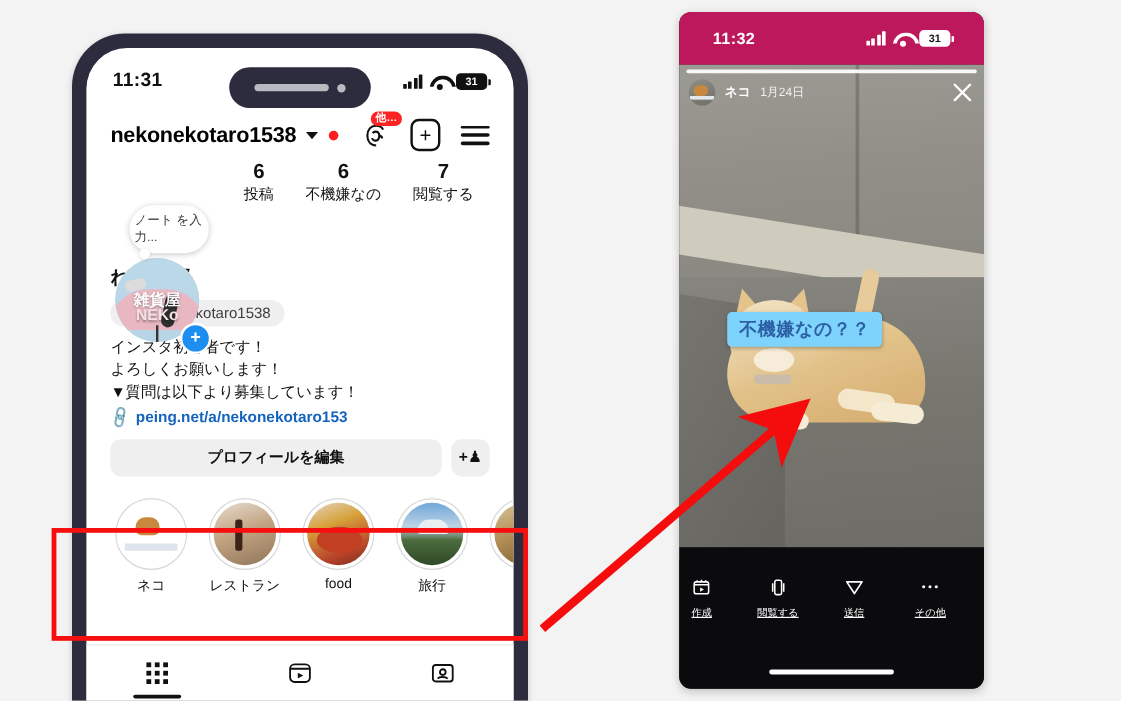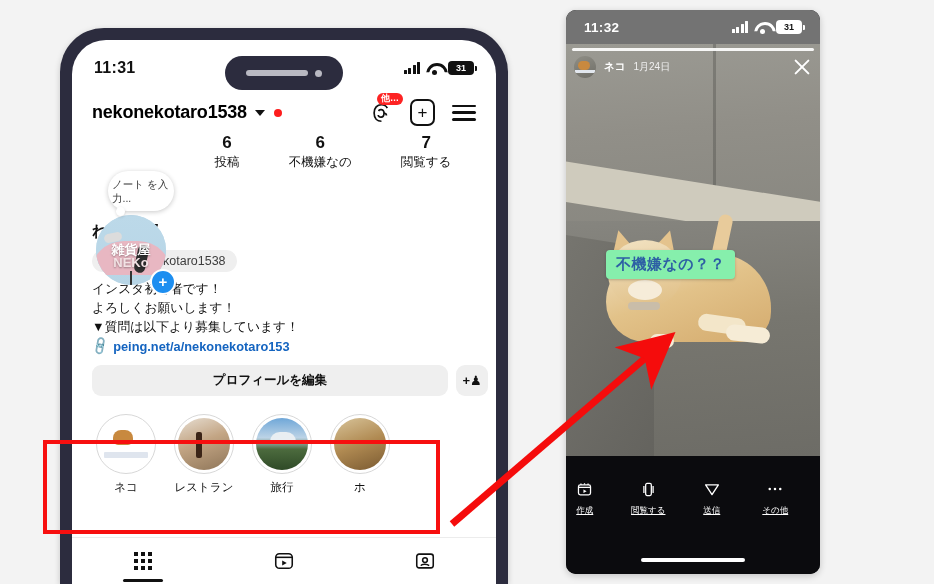--- a/index.html
+++ b/index.html
@@ -5,21 +5,21 @@
   html,body{margin:0;padding:0;}
   body{
     width:934px;height:584px;overflow:hidden;position:relative;
     background:#f3f3f3;
     font-family:"Liberation Sans","DejaVu Sans",sans-serif;
   }
   .stage{position:absolute;inset:0;}
 
   
   .phone-left{
-    position:absolute;left:60px;top:28px;width:448px;height:556px;
+    position:absolute;left:60px;top:28px;width:380px;height:556px;
     background:#2c2c3e;border-radius:44px 44px 0 0;
     box-shadow:0 2px 6px rgba(0,0,0,.18);
   }
   .phone-left .screen{
     position:absolute;left:12px;top:12px;right:12px;bottom:0;
     background:#ffffff;border-radius:34px 34px 0 0;overflow:hidden;
   }
   .notch{
     position:absolute;left:50%;transform:translateX(-50%);top:16px;
     width:118px;height:34px;background:#2c2c3e;border-radius:18px;
@@ -136,21 +136,21 @@
   .threads-chip{
     margin:8px 20px 0 20px;display:inline-flex;align-items:center;gap:6px;
     background:#efefef;border-radius:14px;padding:4px 11px;font-size:12.5px;color:#3d3d3d;
   }
   .bio{padding:7px 20px 0 20px;font-size:12.8px;color:#111;line-height:1.5;}
   .bio-link{
     padding:3px 20px 0 20px;font-size:12.8px;color:#1464c0;font-weight:bold;
     display:flex;align-items:center;gap:5px;
   }
   .link-ic{color:#1464c0;font-size:13px;transform:rotate(-35deg);display:inline-block;}
-  .pf-btns{display:flex;gap:8px;padding:11px 8px 0 20px;align-items:center;}
+  .pf-btns{display:flex;gap:8px;padding:11px 20px 0 20px;align-items:center;}
   .pf-btn{
     flex:1;background:#efefef;border-radius:9px;height:31px;display:flex;align-items:center;
     justify-content:center;font-size:12.5px;font-weight:bold;color:#111;
   }
   .pf-btn-sm{
     width:32px;height:31px;background:#efefef;border-radius:9px;display:flex;
     align-items:center;justify-content:center;font-size:13px;font-weight:bold;color:#111;
   }
 
   
@@ -185,22 +185,22 @@
   .grid-ic{display:grid;grid-template-columns:repeat(3,4px);grid-gap:3px;}
   .grid-ic i{display:block;width:4px;height:4px;background:#111;}
 
   
   .phone-right{
     position:absolute;left:566px;top:10px;width:254px;height:564px;
     background:#111114;border-radius:10px;overflow:hidden;
     box-shadow:0 2px 7px rgba(0,0,0,.2);
   }
   .r-status{
-    height:34px;display:flex;align-items:center;justify-content:space-between;
-    padding:0 18px;box-sizing:border-box;color:#fff;background:#737373;
+    height:44px;display:flex;align-items:center;justify-content:space-between;
+    padding:0 28px;box-sizing:border-box;color:#fff;background:#be185d;
   }
   .r-status .st-time{color:#fff;font-size:13.5px;}
   .r-status .bars i{background:#fff;}
   .r-status .wifi::before{border-color:#fff;}
   .r-status .wifi::after{background:#fff;}
   .r-status .batt{background:#fff;color:#111;}
   .r-status .batt::after{background:#fff;}
 
   .story{position:relative;height:412px;overflow:hidden;background:#8e8d86;}
   .story .wall{
@@ -270,21 +270,21 @@
   .story-close{
     margin-left:auto;width:20px;height:20px;position:relative;
   }
   .story-close::before,.story-close::after{
     content:"";position:absolute;left:0;top:9px;width:20px;height:2px;background:#fff;border-radius:2px;
   }
   .story-close::before{transform:rotate(45deg);}
   .story-close::after{transform:rotate(-45deg);}
 
   .speech{
-    position:absolute;left:40px;top:206px;background:#86efac;border-radius:4px;
+    position:absolute;left:40px;top:206px;background:#7dd3fc;border-radius:4px;
     padding:5px 10px;font-size:15px;font-weight:bold;color:#2d5fa4;letter-spacing:.5px;
     box-shadow:0 1px 3px rgba(0,0,0,.22);
   }
 
   .r-bottom{
     position:absolute;left:0;right:0;bottom:0;height:118px;background:#0b0b0e;
   }
   .r-actions{display:flex;justify-content:flex-end;gap:26px;padding:22px 26px 0 0;}
   .r-act{width:40px;text-align:center;color:#fff;}
   .r-act .gl{height:22px;display:flex;align-items:center;justify-content:center;}
@@ -424,20 +424,26 @@
           <div class="hl-lbl">ネコ</div>
         </div>
         <div class="hl">
           <div class="hl-ring">
               <div class="hl-img thumb-rest"></div>
             </div>
           <div class="hl-lbl">レストラン</div>
         </div>
         <div class="hl">
           <div class="hl-ring">
+              <div class="hl-img thumb-food"></div>
+            </div>
+          <div class="hl-lbl">food</div>
+        </div>
+        <div class="hl">
+          <div class="hl-ring">
               <div class="hl-img thumb-trip"></div>
             </div>
           <div class="hl-lbl">旅行</div>
         </div>
         <div class="hl">
           <div class="hl-ring">
               <div class="hl-img thumb-other"></div>
             </div>
           <div class="hl-lbl">ホ</div>
         </div>

